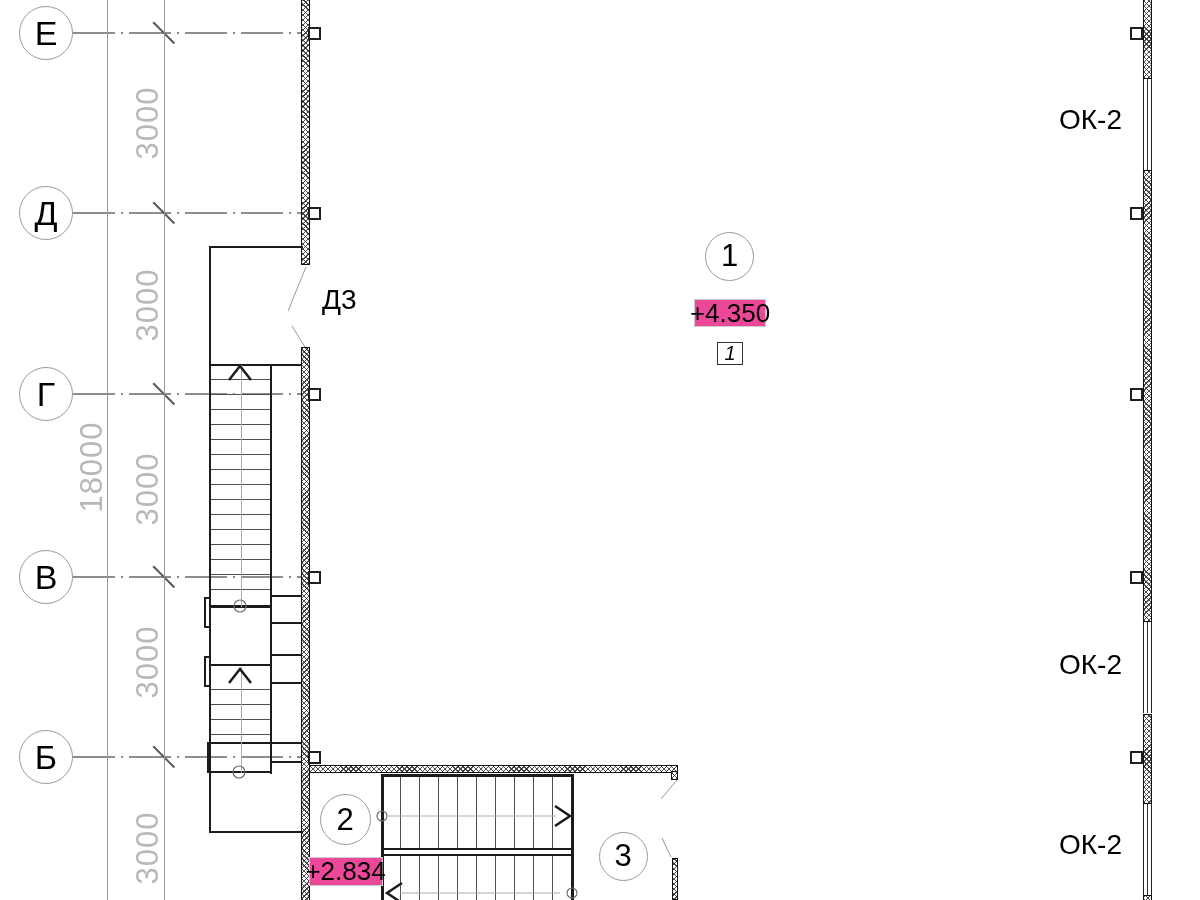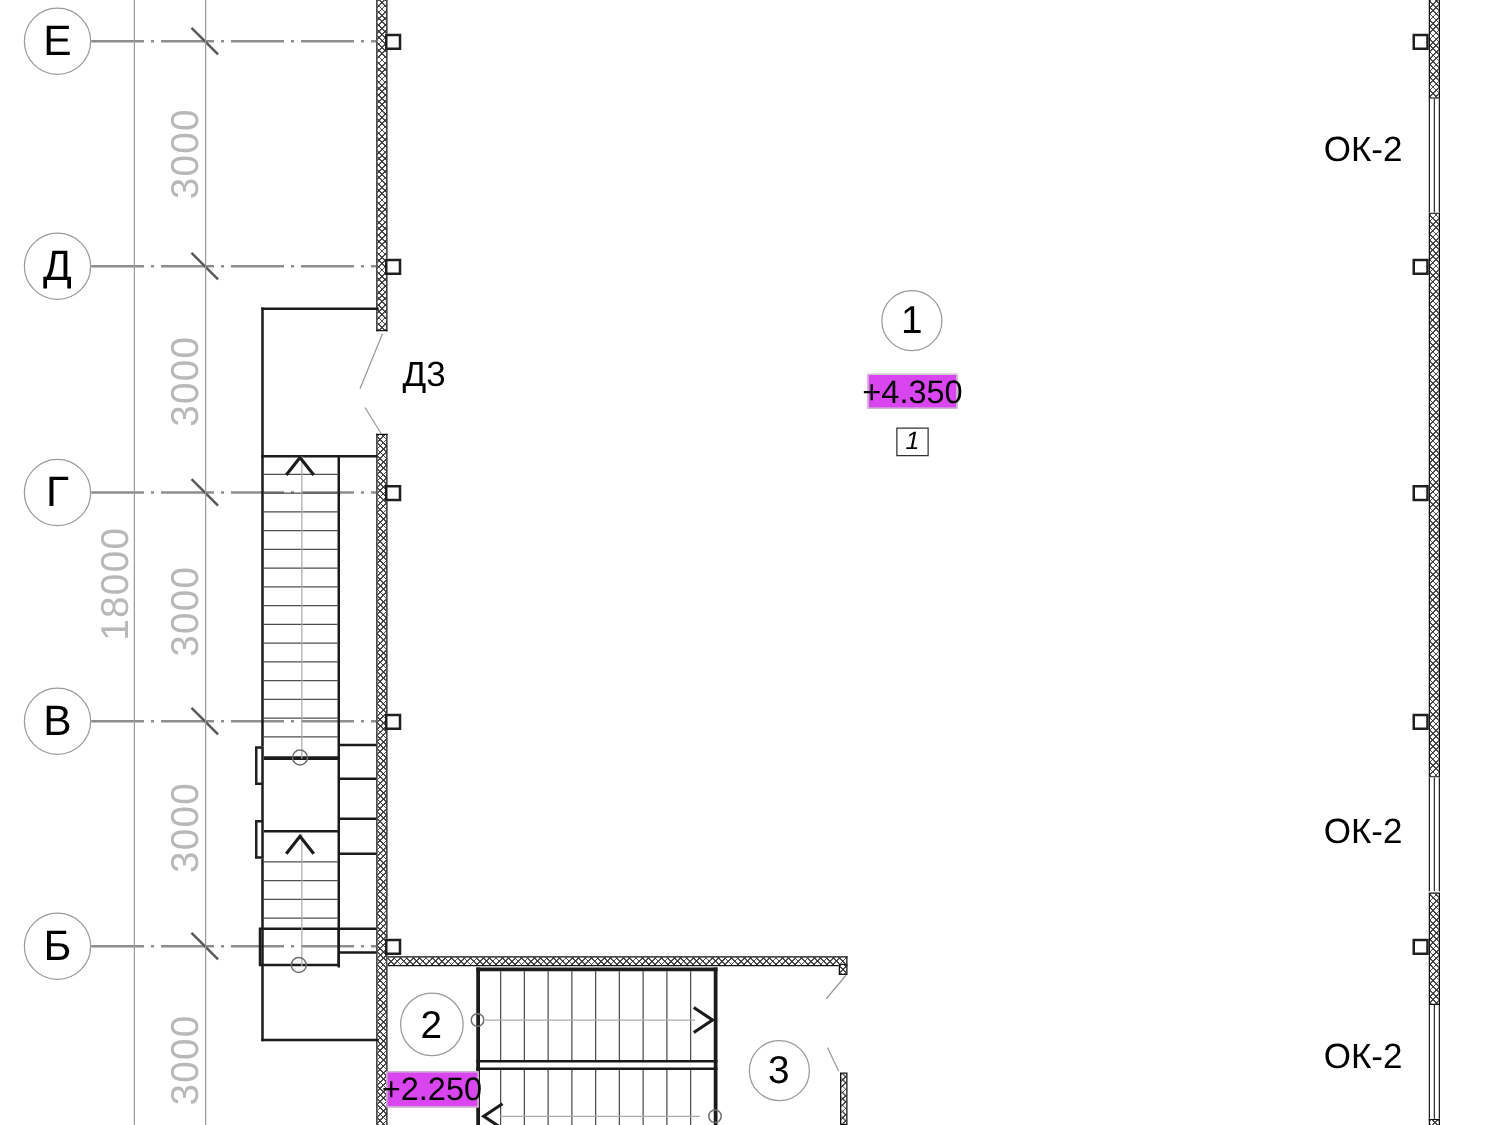--- a/index.html
+++ b/index.html
@@ -31,21 +31,21 @@
   .thick{background:#1b1b1b;}
   .treadh{height:1px;background:#4f4f4f;}
   .treadv{width:1px;background:#4f4f4f;}
   .grayln{background:#ababab;}
   .pilaster{border:2px solid #1f1f1f;background:#fff;}
   .landing{border:2.5px solid #1b1b1b;}
   
   .lbl{font-size:28px;color:#000;white-space:nowrap;}
   .mcirc{border:1.3px solid #9a9a9a;border-radius:50%;background:#fff;display:flex;
          align-items:center;justify-content:center;font-size:31px;color:#000;}
-  .elev{border:1px solid #ccc;background:#d946ef;display:flex;align-items:center;
+  .elev{border:1px solid #ccc;background:#ec4899;display:flex;align-items:center;
         justify-content:center;font-size:26px;color:#000;white-space:nowrap;}
   .flag{border:1.5px solid #333;background:#fff;display:flex;align-items:center;
         justify-content:center;font-size:20px;font-style:italic;color:#000;}
   
   .overlay{position:absolute;left:0;top:0;pointer-events:none;}
   .arrow{fill:none;stroke:#1b1b1b;stroke-width:2.5;}
   .node{fill:none;stroke:#6e6e6e;stroke-width:1.2;}
   .leader{stroke:#9a9a9a;stroke-width:1;fill:none;}
   .cline{stroke:#ababab;stroke-width:1;}
 </style>
@@ -164,21 +164,21 @@
       <div class="a grayln" style="left: 240.5px; top: 667px; width: 1px; height: 106px;"></div>
     </div>
 
   <div class="a lbl" style="left:322px;top:284px;">Д3</div>
 
   <div class="a mcirc" style="left:705px;top:231.5px;width:49px;height:49px;">1</div>
   <div class="a elev" style="left:694px;top:299px;width:72px;height:28px;">+4.350</div>
   <div class="a flag" style="left:717px;top:341.5px;width:26px;height:23px;">1</div>
 
   <div class="a mcirc" style="left:319.5px;top:794px;width:51px;height:51px;">2</div>
-  <div class="a elev" style="left:308.5px;top:856.5px;width:74px;height:29px;">+2.250</div>
+  <div class="a elev" style="left:308.5px;top:856.5px;width:74px;height:29px;">+2.834</div>
   <div class="a mcirc" style="left:598.5px;top:831.5px;width:49px;height:49px;">3</div>
 
   <svg class="overlay" width="1200" height="900">
     <polyline class="arrow" points="229,380 240,366 251,380"></polyline>
     <polyline class="arrow" points="229,683 240,669 251,683"></polyline>
     <circle class="node" cx="240" cy="606" r="6"></circle>
     <circle class="node" cx="239" cy="772" r="6"></circle>
     <path class="leader" d="M306,267 L288,311 M292,326 L305,347"></path>
     <path class="leader" d="M677,780 L661,799 M662,838 L671,857"></path>
     <line class="cline" x1="388" y1="816" x2="556" y2="816"></line>

